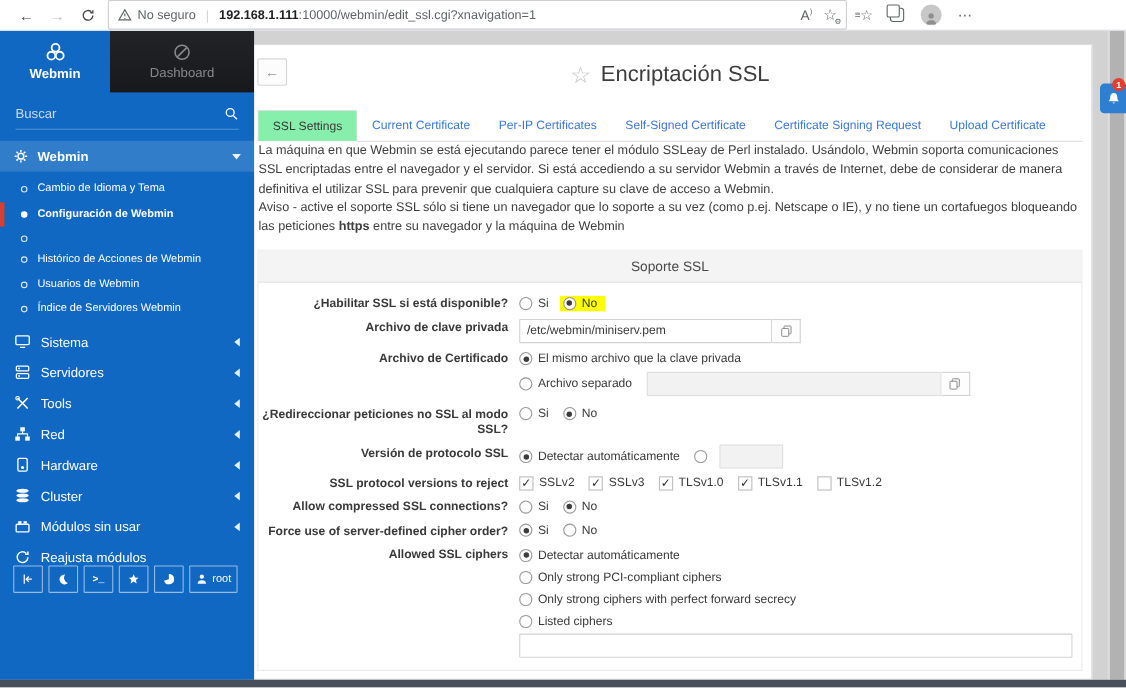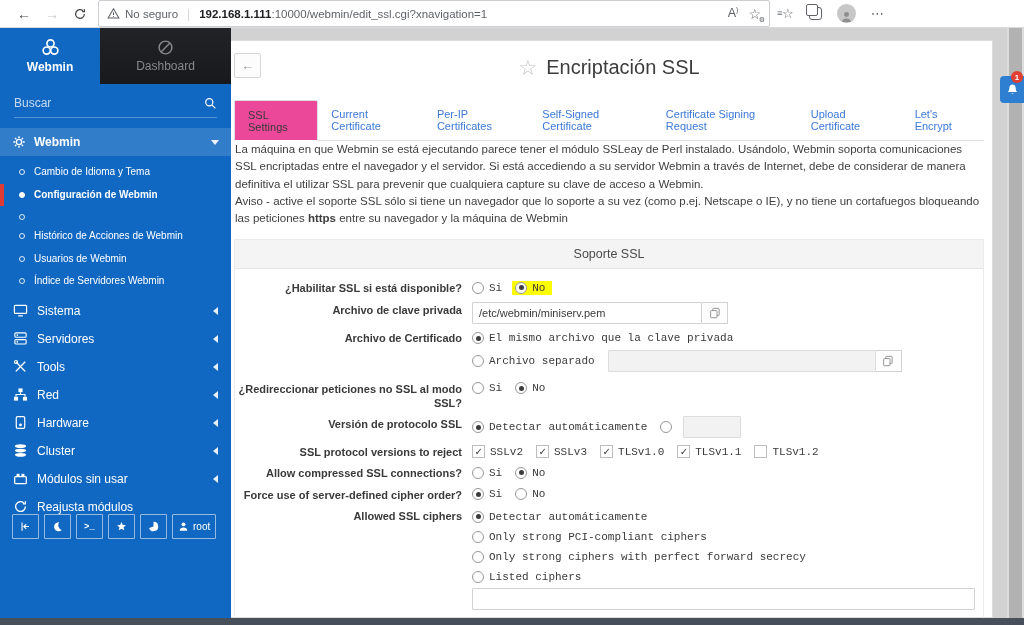--- a/index.html
+++ b/index.html
@@ -89,35 +89,35 @@
           border:1px solid #dcdcdc; padding:12px 8px 0; z-index:3; }
   .chead { position:relative; height:40px; }
   .backbtn { position:absolute; left:0; top:0; width:27px; height:25px; border:1px solid #d6d6d6;
              border-radius:2px; background:#fcfcfc; color:#9a9a9a; font-size:13px; display:flex;
              align-items:center; justify-content:center; cursor:pointer; }
   .titlewrap { text-align:center; font-size:20px; color:#3d3d3d; padding-top:3px; }
   .title-star { color:#c3c3c3; margin-right:9px; font-size:21px; vertical-align:-1px; cursor:pointer; }
 
   .tabs { display:flex; border-bottom:1px solid #ddd; margin-top:6px; }
   .tab { font-size:11px; color:#3b79d8; padding:8px 13px 7px; cursor:pointer; position:relative; top:1px; }
-  .tab.active { background:#ec4899; border:1px solid #ddd; border-bottom:1px solid #fff;
+  .tab.active { background:#86efac; border:1px solid #ddd; border-bottom:1px solid #fff;
                 border-radius:2px 2px 0 0; color:#3a3a3a; }
 
   .desc { font-size:11.5px; color:#3e3e3e; line-height:1.5; margin:0 1px 12px; }
 
   .ftable { border:1px solid #ebebeb; }
   .fhdr { background:#f4f4f4; border-bottom:1px solid #e4e4e4; text-align:center; font-size:12.5px;
           color:#4a4a4a; padding:7px 0; }
   .fbody { padding:7px 0 6px; }
   .frow { display:grid; grid-template-columns:237px 1fr; align-items:start; padding:2px 0; }
   .flabel { text-align:right; padding:3px 10px 0 0; font-weight:bold; font-size:11px; color:#3a3a3a;
             line-height:1.3; }
   .fctrl { font-size:11px; color:#3a3a3a; padding-top:2px; padding-right:8px; }
   .optline { display:flex; align-items:center; flex-wrap:wrap; min-height:17px; }
-  .opt { display:inline-flex; align-items:center; margin-right:13px; cursor:pointer;font-family:Liberation Mono, monospace; }
+  .opt { display:inline-flex; margin-right:13px; cursor:pointer; }
   .opt.hl { background:#ffff00; padding:1px 7px 1px 3px; margin-left:-3px; }
   .radio { display:inline-block; width:12px; height:12px; border:1px solid #979797; border-radius:50%;
            background:#fff; margin-right:5px; position:relative; flex:none; }
   .radio.on::after { content:""; position:absolute; left:2.5px; top:2.5px; right:2.5px; bottom:2.5px;
                      background:#3c3c3c; border-radius:50%; }
   .cb { display:inline-flex; align-items:center; justify-content:center; width:13px; height:13px;
         border:1px solid #bdbdbd; background:#fff; margin-right:5px; font-size:11px; font-weight:bold;
         color:#2e2e2e; flex:none; }
   .inp { height:22px; border:1px solid #d2d2d2; border-radius:1px; font-size:11px; padding:0 6px;
          color:#3a3a3a; font-family:inherit; outline:none; background:#fff; }
@@ -353,21 +353,20 @@
     </div>
   </div>
 
   <nav class="tabs">
     <span class="tab active">SSL Settings</span>
     <span class="tab">Current Certificate</span>
     <span class="tab">Per-IP Certificates</span>
     <span class="tab">Self-Signed Certificate</span>
     <span class="tab">Certificate Signing Request</span>
     <span class="tab">Upload Certificate</span>
-    <span class="tab">Let's Encrypt</span>
   </nav>
 
   <div class="desc">
     <span>La máquina en que Webmin se está ejecutando parece tener el módulo SSLeay de Perl instalado. Usándolo, Webmin soporta comunicaciones SSL encriptadas entre el navegador y el servidor. Si está accediendo a su servidor Webmin a través de Internet, debe de considerar de manera definitiva el utilizar SSL para prevenir que cualquiera capture su clave de acceso a Webmin.</span><br>
     <span>Aviso - active el soporte SSL sólo si tiene un navegador que lo soporte a su vez (como p.ej. Netscape o IE), y no tiene un cortafuegos bloqueando las peticiones</span>
     <b>https</b>
     <span>entre su navegador y la máquina de Webmin</span>
   </div>
 
   <div class="ftable">

